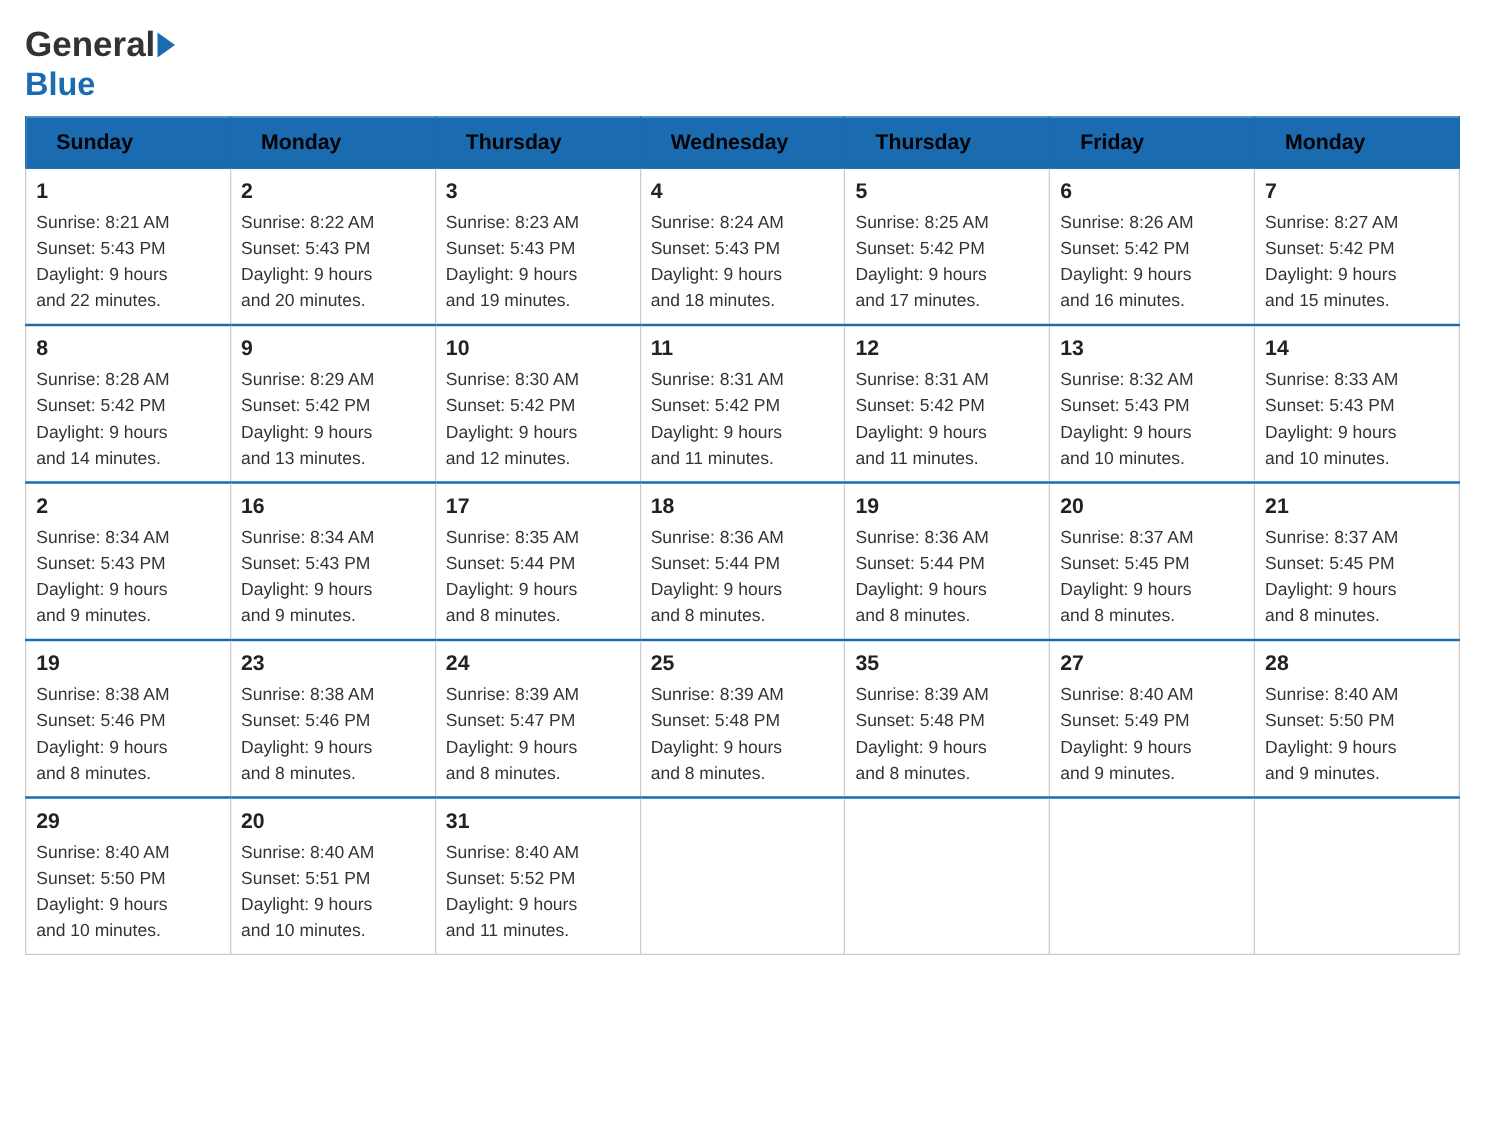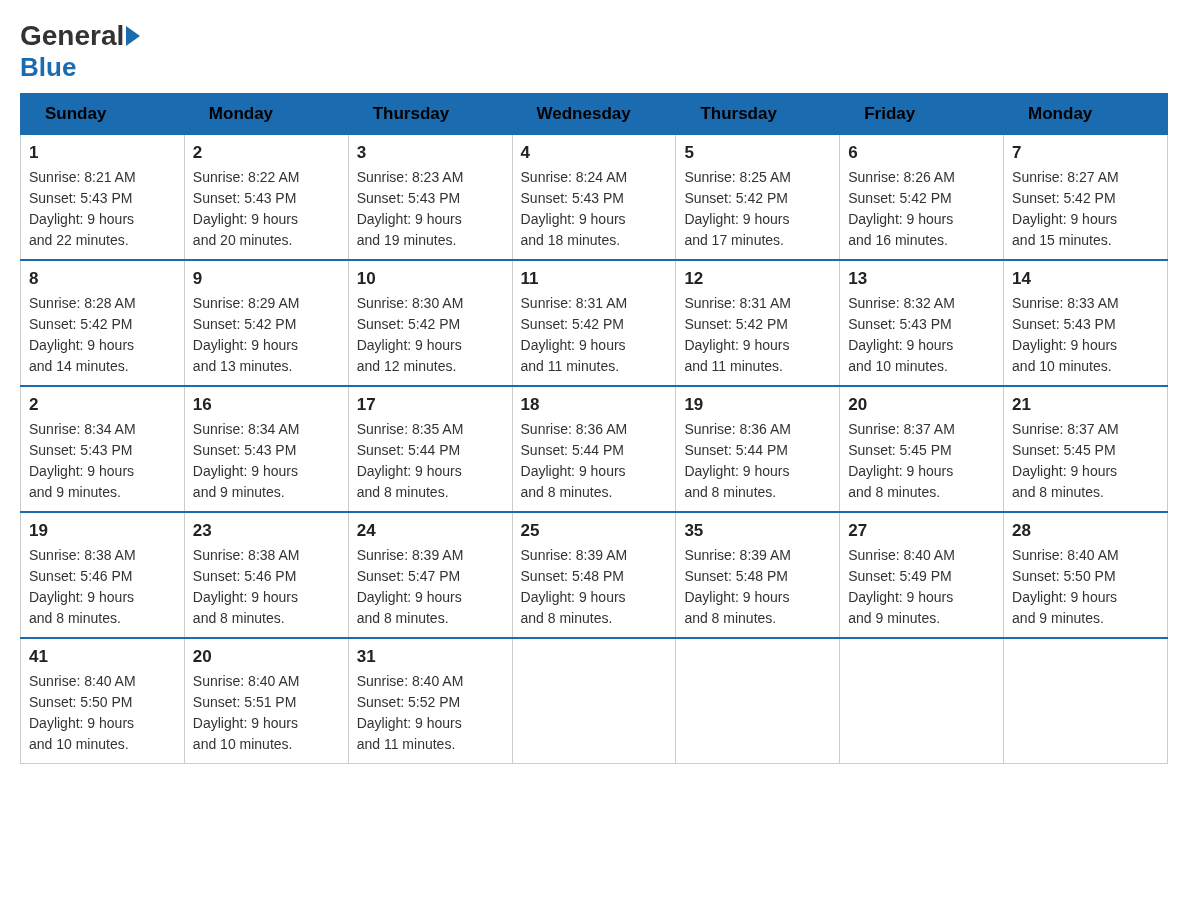--- a/index.html
+++ b/index.html
@@ -245,21 +245,21 @@
         <span class="day-number">27</span>
         <div class="day-info">Sunrise: 8:40 AM<br>Sunset: 5:49 PM<br>Daylight: 9 hours<br>and 9 minutes.</div>
       </td>
         <td>
         <span class="day-number">28</span>
         <div class="day-info">Sunrise: 8:40 AM<br>Sunset: 5:50 PM<br>Daylight: 9 hours<br>and 9 minutes.</div>
       </td>
       </tr>
       <tr class="row-border">
         <td>
-        <span class="day-number">41</span>
+        <span class="day-number">29</span>
         <div class="day-info">Sunrise: 8:40 AM<br>Sunset: 5:50 PM<br>Daylight: 9 hours<br>and 10 minutes.</div>
       </td>
         <td>
         <span class="day-number">20</span>
         <div class="day-info">Sunrise: 8:40 AM<br>Sunset: 5:51 PM<br>Daylight: 9 hours<br>and 10 minutes.</div>
       </td>
         <td>
         <span class="day-number">31</span>
         <div class="day-info">Sunrise: 8:40 AM<br>Sunset: 5:52 PM<br>Daylight: 9 hours<br>and 11 minutes.</div>
       </td>

